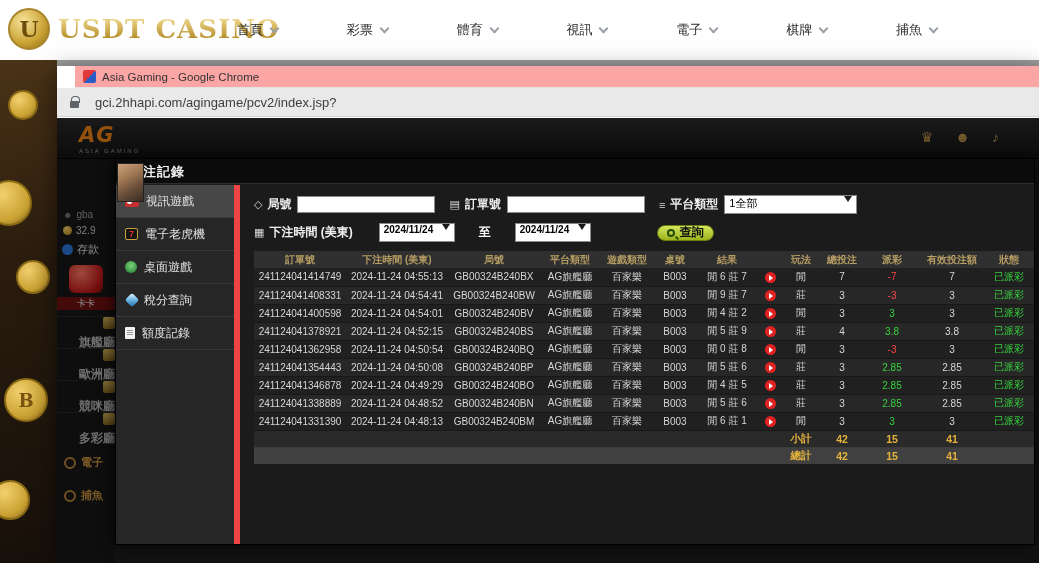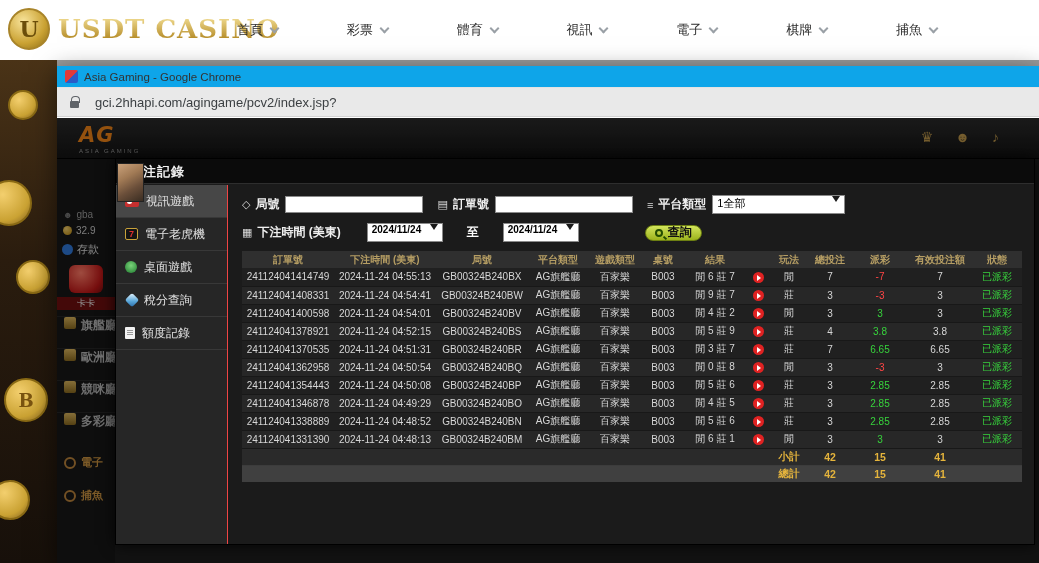--- a/index.html
+++ b/index.html
@@ -25,22 +25,22 @@
   .coins { position:absolute; left:0; top:60px; width:57px; height:503px; overflow:hidden;
     background:linear-gradient(#4a3317,#2a1c0e 40%,#17100a); z-index:1; }
   .coin { position:absolute; border-radius:50%; border:2px solid #8a6a15;
     background:radial-gradient(circle at 35% 30%, #f3cf6e, #caa233 65%, #7a5a20);
     display:flex; align-items:center; justify-content:center;
     color:#7a5410; font:bold 18px "DejaVu Serif",serif; }
 
   
   .chrome { position:absolute; left:57px; top:66px; right:0; bottom:0; background:#fff;
     box-shadow:0 6px 24px rgba(0,0,0,.55); z-index:3; }
-  .titlebar { height:22px; background:#0ea5e9; border-bottom:1px solid #e3e3e3;
-    display:flex; align-items:center; gap:6px; padding-left:8px; }
+  .titlebar { height:22px; background:#fca5a5; border-bottom:1px solid #e3e3e3;
+    display:flex; align-items:center; gap:6px; padding-left:8px;margin-left:18px; }
   .favicon { width:13px; height:13px; border-radius:2px; flex:none;
     background:linear-gradient(135deg,#e23a3a 0 50%, #2a5cc8 50% 100%); }
   .win-title { font-size:11.5px; color:#333; }
   .urlbar { height:29px; background:#e9e9e9; border-bottom:1px solid #d2d2d2;
     display:flex; align-items:center; gap:16px; padding-left:13px; }
   .lock { width:9px; height:7px; background:#5f6368; border-radius:1px; position:relative; margin-top:4px; flex:none; }
   .lock::before { content:''; position:absolute; left:1px; top:-5px; width:7px; height:6px;
     border:1.5px solid #5f6368; border-bottom:none; border-radius:4px 4px 0 0; }
   .url-text { font-size:13px; color:#3c4043; }
 
@@ -62,42 +62,42 @@
   .sb-bal { margin:5px 0 0 6px; display:flex; align-items:center; gap:4px; font-size:10px; color:#c8c8c8; }
   .coin-dot { width:9px; height:9px; border-radius:50%; flex:none;
     background:radial-gradient(circle at 35% 30%, #f3cf6e, #b8860b); }
   .sb-dep { margin:6px 0 0 5px; display:flex; align-items:center; gap:4px; font-size:11px; color:#ddd; cursor:pointer; }
   .dep-ic { width:11px; height:11px; border-radius:50%; background:#2f78d8; flex:none; }
   .sb-promo { margin:8px auto 0; width:34px; height:28px; border-radius:6px; cursor:pointer;
     background:radial-gradient(circle at 35% 28%, #ff7a66, #c01818 70%, #7a0e0e); }
   .sb-promo-bar { margin-top:4px; height:13px; background:#6e0f0f; color:#eee;
     font-size:9px; text-align:center; line-height:13px; }
   .halls { margin-top:6px; list-style:none; }
-  .hall { height:32px; border-top:1px solid #262626; display:flex; align-items:flex-start; gap:5px;
-    padding-left:7px; font-size:12px; font-weight:bold; color:#b5b5b5; white-space:nowrap; cursor:pointer; }
+  .hall { height:32px; border-top:1px solid #262626; display:flex; align-items:flex-end; gap:5px;
+    padding-left:7px; font-size:12px; font-weight:bold; color:#b5b5b5; white-space:nowrap; cursor:pointer;flex-direction:column; }
   .hall-ic { width:12px; height:12px; border-radius:2px; flex:none;
     background:linear-gradient(#d8b35c,#8a6a20); }
   .sb-bot-item { position:absolute; left:7px; display:flex; align-items:center; gap:5px;
     font-size:11px; font-weight:bold; color:#c89140; white-space:nowrap; cursor:pointer; }
   .bot-ic { width:12px; height:12px; border-radius:50%; border:2px solid #b9823a; flex:none; }
 
   .overlay { position:absolute; inset:0; background:rgba(0,0,0,.38); z-index:4; }
 
   .avatar { position:absolute; left:60px; top:45px; width:27px; height:39px; z-index:7;
     border:1px solid #222;
     background:linear-gradient(150deg,#caa27b 0%,#a17a55 35%,#6b4f3a 65%,#3a2d22 100%); }
 
   
   .panel { position:absolute; left:58px; top:40px; width:920px; height:387px;
     background:#1b1b1b; border:1px solid #000; box-shadow:0 0 14px rgba(0,0,0,.8); z-index:6; }
   .panel-title { height:25px; background:#0b0b0b; border-bottom:1px solid #2e2e2e;
     color:#f0f0f0; font-size:13px; font-weight:bold; line-height:25px; padding-left:13px; letter-spacing:1px; }
   .panel-body { position:absolute; top:26px; left:0; right:0; bottom:0; display:flex; }
 
-  .menu { width:112px; flex:none; background:#262626; border-right:1px solid #ef4444; }
+  .menu { width:124px; flex:none; background:#262626; border-right:6px solid #ef4444; }
   .menu-item { height:33px; display:flex; align-items:center; gap:7px; padding-left:9px;
     border-bottom:1px solid #383838; font-size:12px; color:#e2e2e2; cursor:pointer; white-space:nowrap; }
   .menu-item.active { background:#474747; }
   .ic-cam { width:14px; height:11px; background:#c62f2f; border-radius:2px; position:relative; flex:none; }
   .ic-cam::after { content:''; position:absolute; left:2px; top:3px; width:5px; height:5px; border-radius:50%; background:#fff; }
   .ic-slot { width:13px; height:12px; background:#141414; border:1px solid #c9a23a; border-radius:2px;
     color:#e03030; font:bold 9px/10px "Liberation Sans",sans-serif; text-align:center; flex:none; }
   .ic-table { width:12px; height:12px; border-radius:50%; flex:none;
     background:radial-gradient(circle at 50% 38%, #7ad37a, #1e7a2e); }
   .ic-gem { width:10px; height:10px; transform:rotate(45deg); border-radius:2px; flex:none; margin-left:2px;
@@ -420,35 +420,20 @@
                   <td>B003</td>
                   <td>閒 5 莊 9</td>
                   <td><span class="play-btn"></span></td>
                   <td>莊</td>
                   <td>4</td>
                   <td class="pos">3.8</td>
                   <td>3.8</td>
                   <td class="status">已派彩</td>
                 </tr>
                 <tr>
-                  <td>241124041370535</td>
-                  <td>2024-11-24 04:51:31</td>
-                  <td>GB00324B240BR</td>
-                  <td>AG旗艦廳</td>
-                  <td>百家樂</td>
-                  <td>B003</td>
-                  <td>閒 3 莊 7</td>
-                  <td><span class="play-btn"></span></td>
-                  <td>莊</td>
-                  <td>7</td>
-                  <td class="pos">6.65</td>
-                  <td>6.65</td>
-                  <td class="status">已派彩</td>
-                </tr>
-                <tr>
                   <td>241124041362958</td>
                   <td>2024-11-24 04:50:54</td>
                   <td>GB00324B240BQ</td>
                   <td>AG旗艦廳</td>
                   <td>百家樂</td>
                   <td>B003</td>
                   <td>閒 0 莊 8</td>
                   <td><span class="play-btn"></span></td>
                   <td>閒</td>
                   <td>3</td>

